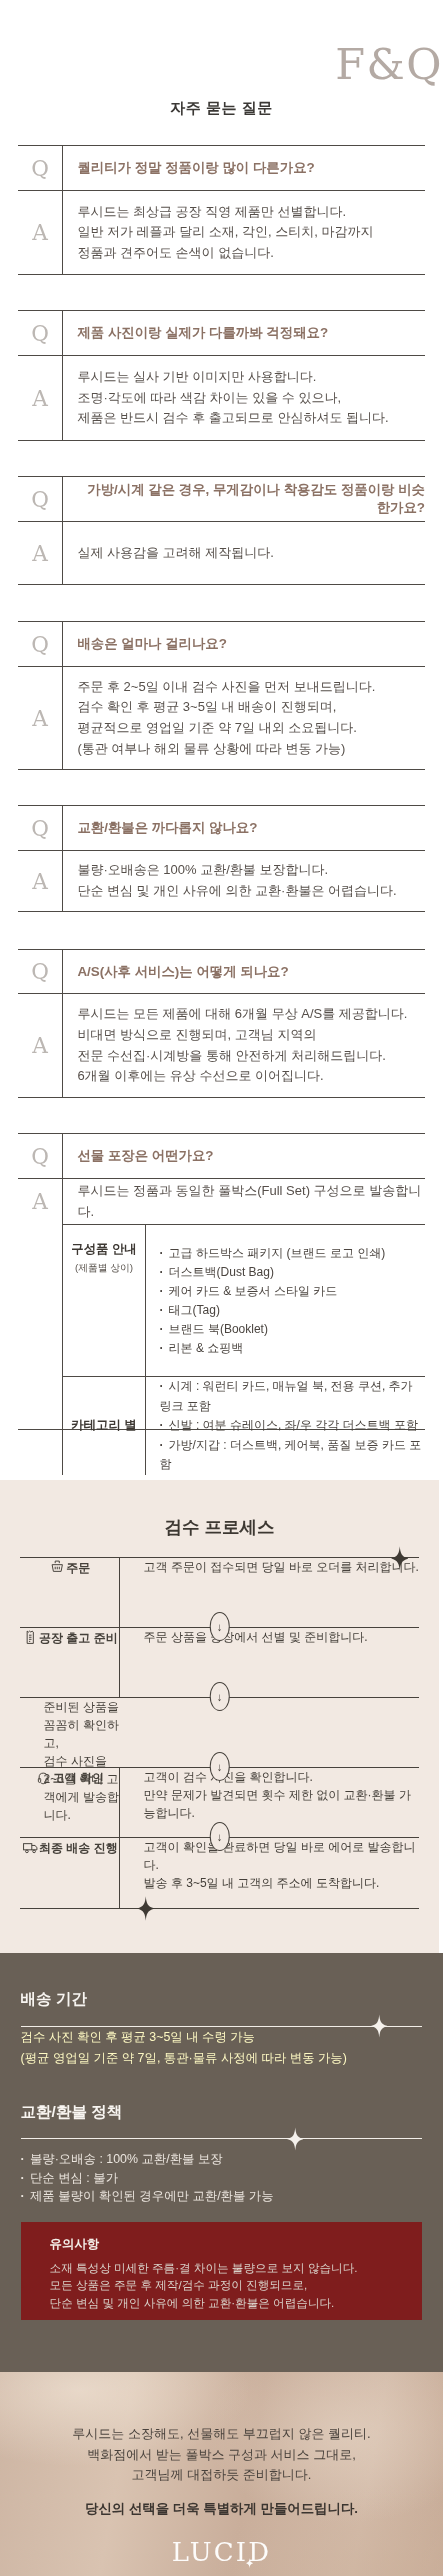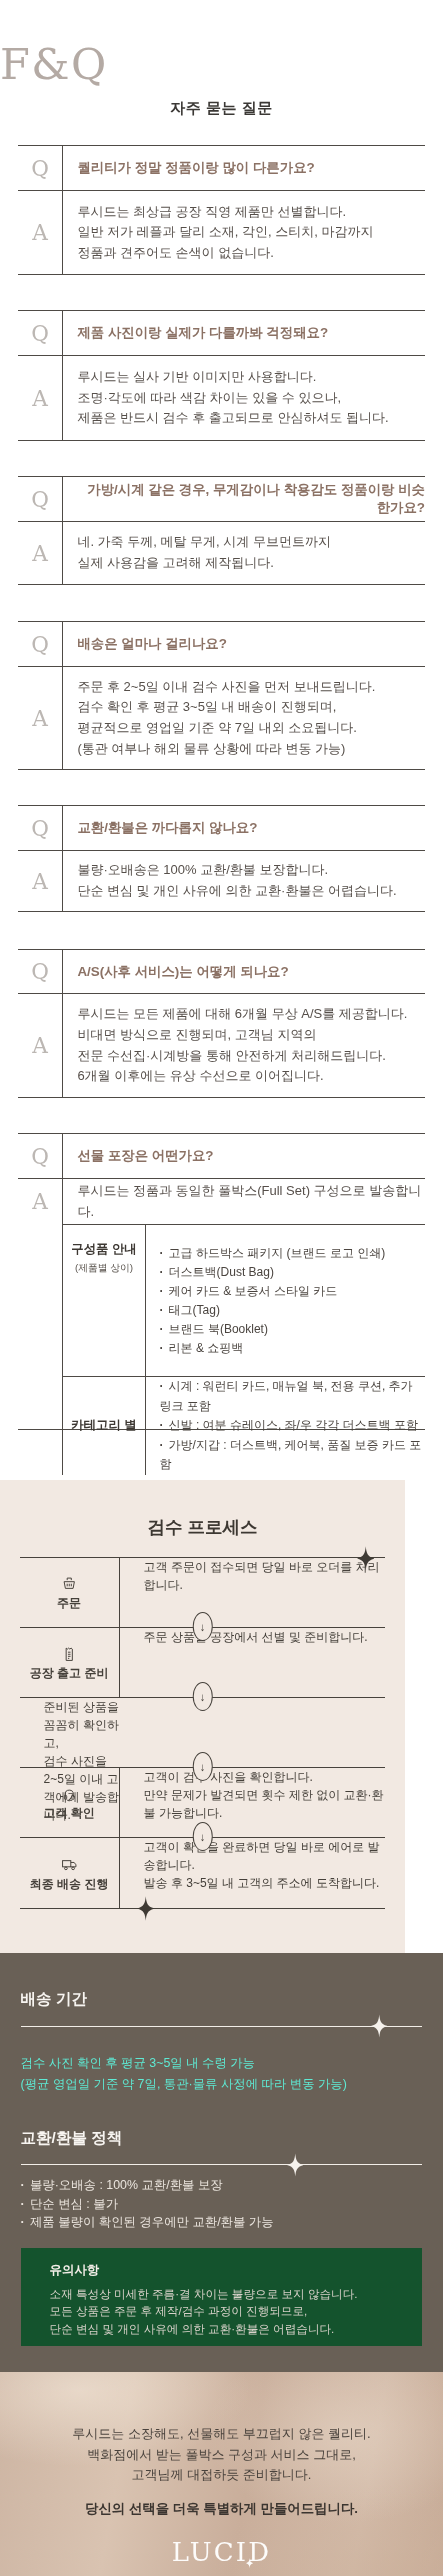--- a/index.html
+++ b/index.html
@@ -1,20 +1,20 @@
 <!DOCTYPE html>
 <html style="font-size:8.2px"><head>
 <meta charset="utf-8">
 <style>
   html,body{margin:0;padding:0;background:#fff;}
   .page{position:relative;width:443px;height:2611px;margin:0 auto;background:#ffffff;
         font-family:"Liberation Sans",sans-serif;color:#564f4a;overflow:hidden;}
 
   
-  .brand-mark{padding-top:43px;text-align:left;font-family:"DejaVu Serif",serif;
+  .brand-mark{padding-top:43px;text-align:right;font-family:"DejaVu Serif",serif;
               font-size:43px;line-height:43px;color:#b4aaa4;letter-spacing:1.5px;}
   .brand-sub{margin-top:13.4px;text-align:center;font-size:15px;font-weight:bold;color:#3b3835;letter-spacing:0.5px;}
 
   
   .qa-block{position:absolute;left:18px;right:18px;border-top:0.8px solid #4e4a45;
             border-bottom:0.8px solid #4e4a45;box-sizing:border-box;}
   .qa-row{display:grid;grid-template-columns:45px 1fr;}
   .qa-row.q{border-bottom:0.8px solid #4e4a45;}
   .cell{box-sizing:border-box;}
   .letter{border-right:0.8px solid #4e4a45;display:flex;align-items:center;justify-content:center;
@@ -34,49 +34,49 @@
   .tbl-label{padding-top:15.5px;font-size:12.4px;font-weight:bold;color:#3d3833;}
   .tbl-sublabel{margin-top:4.1px;font-size:9.8px;font-weight:normal;color:#5a544e;}
   .c2.center{display:flex;align-items:center;justify-content:center;font-size:12.4px;font-weight:bold;color:#3d3833;}
   .tbl-list{display:flex;flex-direction:column;justify-content:center;padding-left:13.4px;
             font-size:12px;color:#4a443f;}
   .tr1 .tbl-list div{line-height:19px;}
   .tr2 .tbl-list div{line-height:19.6px;}
   .tbl-list div::before{content:"·";font-weight:bold;margin-right:5.2px;}
 
   
-  .sec-process{position:absolute;top:1480px;left:0;width:405px;height:473px;background:#f2e9e2;box-sizing:border-box;}
+  .sec-process{position:absolute;top:1480px;left:0;width:439px;height:473px;background:#f2e9e2;box-sizing:border-box;}
   .proc-title{padding-top:38px;text-align:center;font-size:17.5px;line-height:18.5px;font-weight:bold;color:#3d3832;}
   .proc-table{position:relative;margin:20.6px 19.6px 0 19.6px;border-top:0.8px solid #47423c;}
   .p-row{position:relative;display:grid;grid-template-columns:100px 1fr;border-bottom:0.8px solid #47423c;box-sizing:border-box;}
   .p-row{height:70px;}
   .p-row.last{height:71px;}
-  .p-left{border-right:0.8px solid #47423c;display:flex;flex-direction:column;align-items:center;justify-content:center;
+  .p-left{border-right:0.8px solid #47423c;display:flex;flex-direction:row;align-items:flex-start;justify-content:center;
           text-align:center;color:#45403a;}
   .p-left .pic{width:18.5px;height:18.5px;color:#45403a;}
   .p-label{margin-top:3.1px;font-size:12px;font-weight:bold;line-height:14.4px;color:#45403a;}
   .p-label2{font-size:11.3px;font-weight:normal;line-height:13.4px;color:#45403a;}
   .p-right{display:flex;flex-direction:column;justify-content:flex-start;padding-left:24px;
            font-size:12px;line-height:18px;color:#45403a;}
   .arrow-bubble{position:absolute;left:50%;transform:translateX(-50%);bottom:-14px;width:18.5px;height:27px;
                 border:0.8px solid #47423c;border-radius:50%;background:#f2e9e2;z-index:2;
                 display:flex;align-items:center;justify-content:center;font-size:11.3px;color:#47423c;}
   .sparkle{position:absolute;z-index:3;}
   .sparkle svg{display:block;}
 
   
   .sec-dark{position:absolute;top:1953px;left:0;width:443px;height:420px;background:#696056;box-sizing:border-box;padding:0 20.6px;}
   .dk-title{padding-top:36px;font-size:15.5px;font-weight:bold;color:#f8f5f1;}
   .dk-title.second{padding-top:33px;}
   .dk-rule{position:relative;margin-top:15.5px;border-top:0.8px solid #f2eee8;}
-  .dk-lines{margin-top:26px;font-size:12.4px;line-height:21px;color:#5eead4;}
+  .dk-lines{margin-top:0;font-size:12.4px;line-height:21px;color:#fef9c3;}
   .dk-bullets{margin-top:11.3px;font-size:12.4px;color:#ebe5de;}
   .dk-bullets div{line-height:18.5px;}
   .dk-bullets div::before{content:"·";font-weight:bold;margin-right:5.2px;}
-  .notice-box{margin-top:16.5px;background:#14532d;height:98px;box-sizing:border-box;padding:13.4px 29px 0 29px;}
+  .notice-box{margin-top:16.5px;background:#7f1d1d;height:98px;box-sizing:border-box;padding:13.4px 29px 0 29px;}
   .notice-title{font-size:12.4px;font-weight:bold;color:#f4efe9;}
   .notice-lines{margin-top:6.2px;font-size:11.6px;line-height:17.5px;color:#d9d2ca;}
 
   
   .sec-outro{position:absolute;top:2372px;left:0;width:443px;height:239px;text-align:center;
     background:
       radial-gradient(ellipse 55% 45% at 18% 8%, rgba(242,230,216,0.65), rgba(242,230,216,0) 70%),
       radial-gradient(ellipse 45% 55% at 78% 25%, rgba(238,224,209,0.45), rgba(238,224,209,0) 70%),
       radial-gradient(ellipse 60% 50% at 90% 85%, rgba(205,178,156,0.55), rgba(205,178,156,0) 75%),
       linear-gradient(100deg,#cdb5a3 0%,#d9c3b1 28%,#c9ae9b 55%,#d2baa8 80%,#c6aa96 100%);}
@@ -125,21 +125,20 @@
   </section>
 
   <section class="qa-block" style="top:476px;height:109px;display:flex;flex-direction:column;">
     <div class="qa-row q" style="height:44px;">
       <div class="cell letter">Q</div>
       <div class="cell qtext">가방/시계 같은 경우, 무게감이나 착용감도 정품이랑 비슷한가요?</div>
     </div>
     <div class="qa-row a" style="flex:1;">
       <div class="cell letter">A</div>
       <div class="cell atext">
-        <div>네. 가죽 두께, 메탈 무게, 시계 무브먼트까지</div>
         <div>실제 사용감을 고려해 제작됩니다.</div>
       </div>
     </div>
   </section>
 
   <section class="qa-block" style="top:621px;height:149px;display:flex;flex-direction:column;">
     <div class="qa-row q" style="height:44px;">
       <div class="cell letter">Q</div>
       <div class="cell qtext">배송은 얼마나 걸리나요?</div>
     </div>

